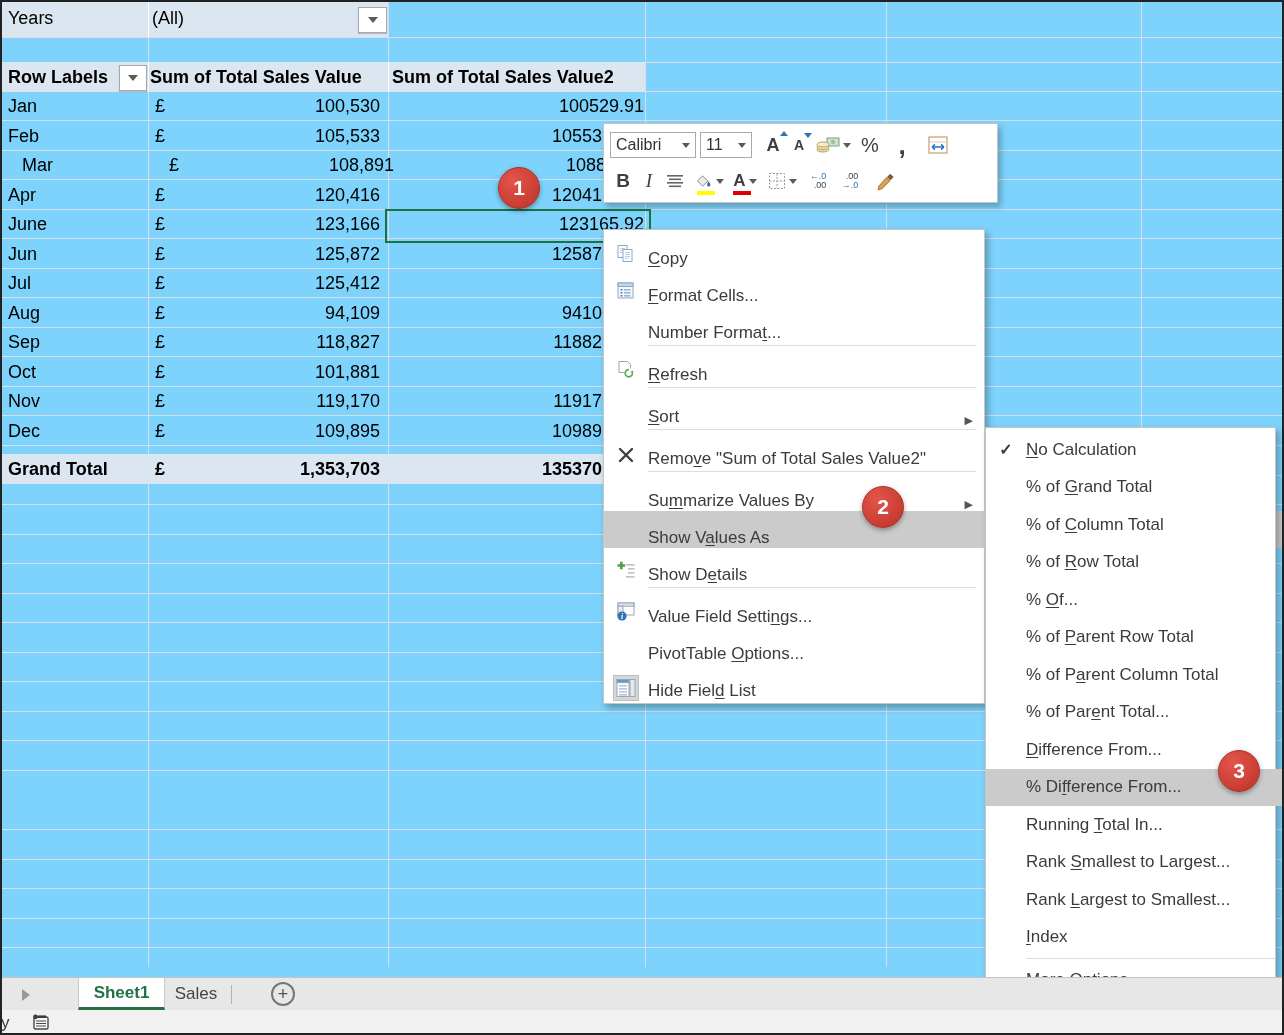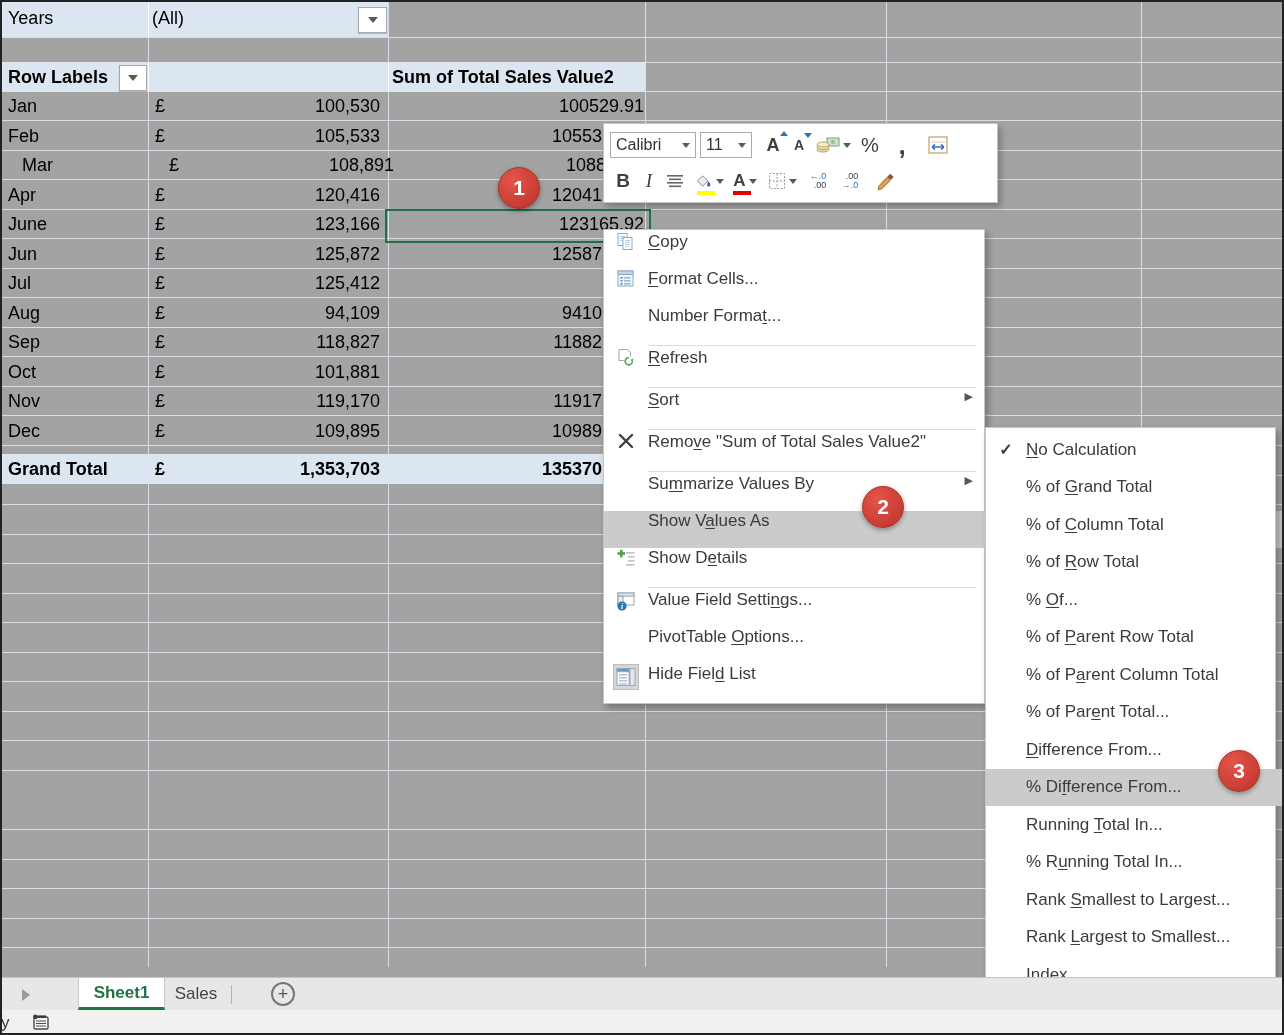--- a/index.html
+++ b/index.html
@@ -1,16 +1,16 @@
 <!DOCTYPE html>
 <html><head>
 <meta charset="utf-8">
 <style>
   html,body{margin:0;padding:0;background:#888;}
-  .screen{position:relative;width:1284px;height:1035px;background:#a3a3a3;overflow:hidden;
+  .screen{position:relative;width:1284px;height:1035px;background:#7dd3fc;overflow:hidden;
           font-family:"Liberation Sans",sans-serif;color:#000;}
   .frame{position:absolute;inset:0;border:2px solid #222;z-index:60;pointer-events:none;}
 
   
   .hl{position:absolute;left:0;width:1284px;height:1px;background:#d8dde6;}
   .hrep{position:absolute;left:0;top:62px;width:1284px;height:905px;
         background:repeating-linear-gradient(to bottom,transparent 0 28.54px,#d8dde6 28.54px 29.54px);}
   .vl{position:absolute;top:0;height:967px;width:1px;background:#d8dde6;}
 
   
@@ -48,21 +48,21 @@
   .tick-dn{position:absolute;top:-4px;right:-8px;width:0;height:0;border-left:4px solid transparent;border-right:4px solid transparent;border-top:5px solid #2e75b6;}
   .colorbar{position:absolute;left:3px;bottom:1px;right:9px;height:4px;}
   .dec-ico{font-size:9px;line-height:9px;text-align:right;color:#3f3f3f;}
   .dec-ico .blue{color:#2e75b6;}
 
   
   .ctx{position:absolute;left:603px;top:229px;width:382px;background:#fff;border:1px solid #c6c6c6;
        box-shadow:3px 4px 7px rgba(0,0,0,.3);z-index:20;padding:2px 0;box-sizing:border-box;}
   .sub{position:absolute;left:985px;top:427px;width:291px;height:612px;background:#fff;border:1px solid #c6c6c6;
        box-shadow:3px 4px 7px rgba(0,0,0,.3);z-index:21;padding:3px 0;box-sizing:border-box;}
-  .mi{height:37px;display:flex;align-items:flex-start;font-size:17px;color:#3b3b3b;position:relative;}
+  .mi{height:37px;display:flex;align-items:flex-end;font-size:17px;color:#3b3b3b;position:relative;}
   .si{height:37.5px;display:flex;align-items:center;font-size:17px;color:#3b3b3b;position:relative;}
   .gut{width:44px;flex:none;display:flex;align-items:center;justify-content:center;}
   .sub .gut{width:40px;}
   .mi.hl,.si.hl{background:#cbcbcb;}
   .arrow{position:absolute;right:11px;font-size:11px;color:#555;}
   .check{font-size:16px;font-weight:bold;color:#3b3b3b;}
   .msep{height:1px;background:#dcdcdc;margin:2px 8px 2px 44px;}
   .ssep{height:1px;background:#dcdcdc;margin:2px 0 2px 40px;}
   .ico-press{background:#d6d6d6;border:1px solid #bdbdbd;padding:1px;display:flex;}
 
@@ -114,20 +114,21 @@
   </div>
 
   <div class="header-row">
     <div class="wsep" style="left:148px"></div>
     <div class="wsep" style="left:388px"></div>
   </div>
   <span class="cellTxt b" style="left:8px;top:62px;line-height:30px">Row Labels</span>
   <div class="btn-dd" style="left:119px;top:65px;width:26px;height:24px">
     <span class="caret"></span>
   </div>
+  <span class="cellTxt b" style="left:150px;top:62px;line-height:30px">Sum of Total Sales Value</span>
   <span class="cellTxt b" style="left:392px;top:62px;line-height:30px">Sum of Total Sales Value2</span>
 
   <div id="pivot-rows">
       <div class="prow" style="top: 92px;">
         <span class="c-label">Jan</span>
         <span class="c-cur">£</span>
         <span class="c-v1">100,530</span>
         <span class="c-v2">100529.91</span>
       </div>
       <div class="prow cut" style="top: 121.54px;">
@@ -450,24 +451,20 @@
       <div class="si hl">
         <span class="gut"></span>
         <span>% Di<u>f</u>ference From...</span>
       </div>
       <div class="si">
         <span class="gut"></span>
         <span>Running <u>T</u>otal In...</span>
       </div>
       <div class="si">
         <span class="gut"></span>
-        <span>% R<u>u</u>nning Total In...</span>
-      </div>
-      <div class="si">
-        <span class="gut"></span>
         <span>Rank <u>S</u>mallest to Largest...</span>
       </div>
       <div class="si">
         <span class="gut"></span>
         <span>Rank <u>L</u>argest to Smallest...</span>
       </div>
       <div class="si">
         <span class="gut"></span>
         <span><u>I</u>ndex</span>
       </div>

